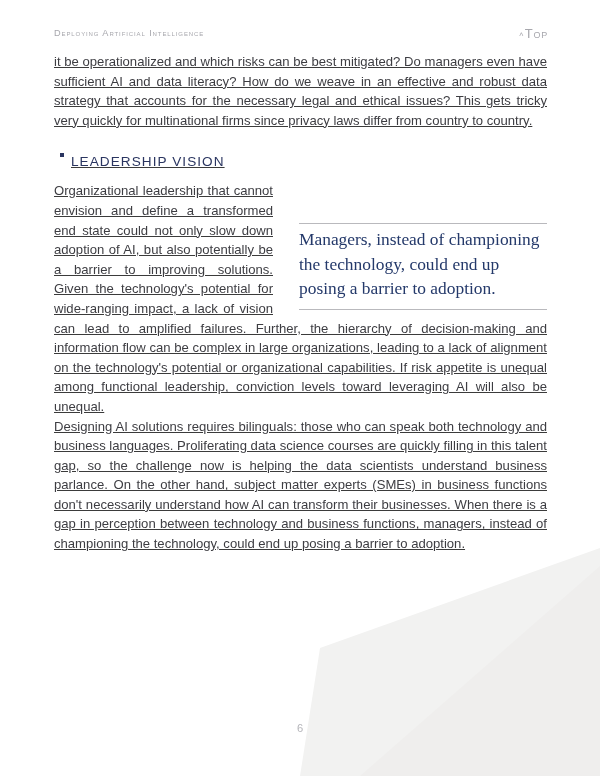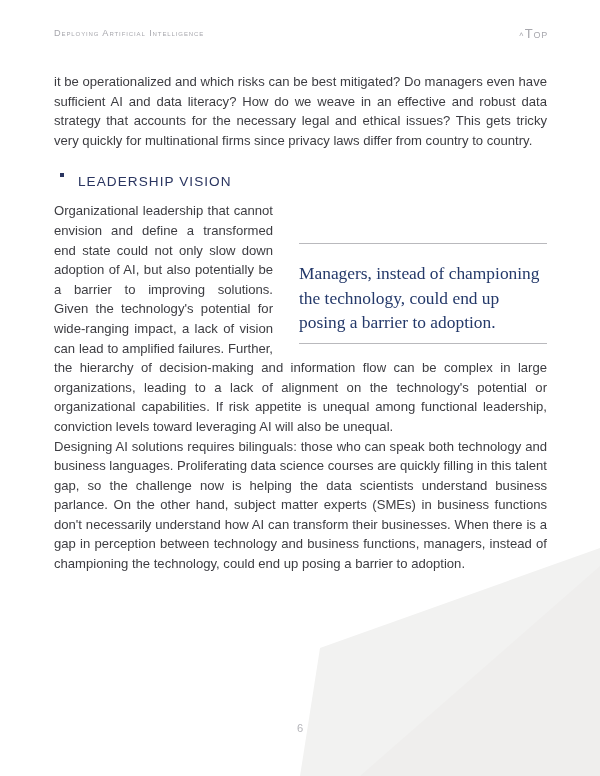--- a/index.html
+++ b/index.html
@@ -75,39 +75,40 @@
     font-size: 13px;
     letter-spacing: 0.8px;
     font-variant: small-caps;
     text-transform: capitalize;
   }
 
   
   .content {
     position: absolute;
     left: 54px;
-    top: 72px;
+    top: 52px;
     width: 493px;
     z-index: 2;
+    text-decoration: underline;
   }
 
   p.body-par {
     margin: 0;
     font-size: 13.1px;
     line-height: 19.6px;
     color: #3d3d42;
     text-align: justify;
     hyphens: auto;
     -webkit-hyphens: auto;
   }
 
   
   .section-heading {
     display: flex;
-    gap: 14px;
+    gap: 7px;
     margin: 24px 0 12px 6px;
   }
   .bullet-square-icon {
     width: 4px;
     height: 4px;
     background: #2a3560;
     flex: 0 0 auto;
     position: relative;
     top: -1px;
   }
@@ -120,21 +121,21 @@
   }
 
   
   .wrap-section {
     position: relative;
   }
   .pull-quote {
     float: right;
     width: 248px;
     margin: 42px 0 8px 26px;
-    padding: 17px 0 9px 0;
+    padding: 3px 0 9px 0;
     border-top: 1.1px solid #b9b9bd;
     border-bottom: 1.1px solid #b9b9bd;
     shape-outside: margin-box;
   }
   .pull-quote-text {
     margin: 0;
     font-family: "Liberation Serif", serif;
     font-size: 17.4px;
     line-height: 24.2px;
     color: #24396a;

